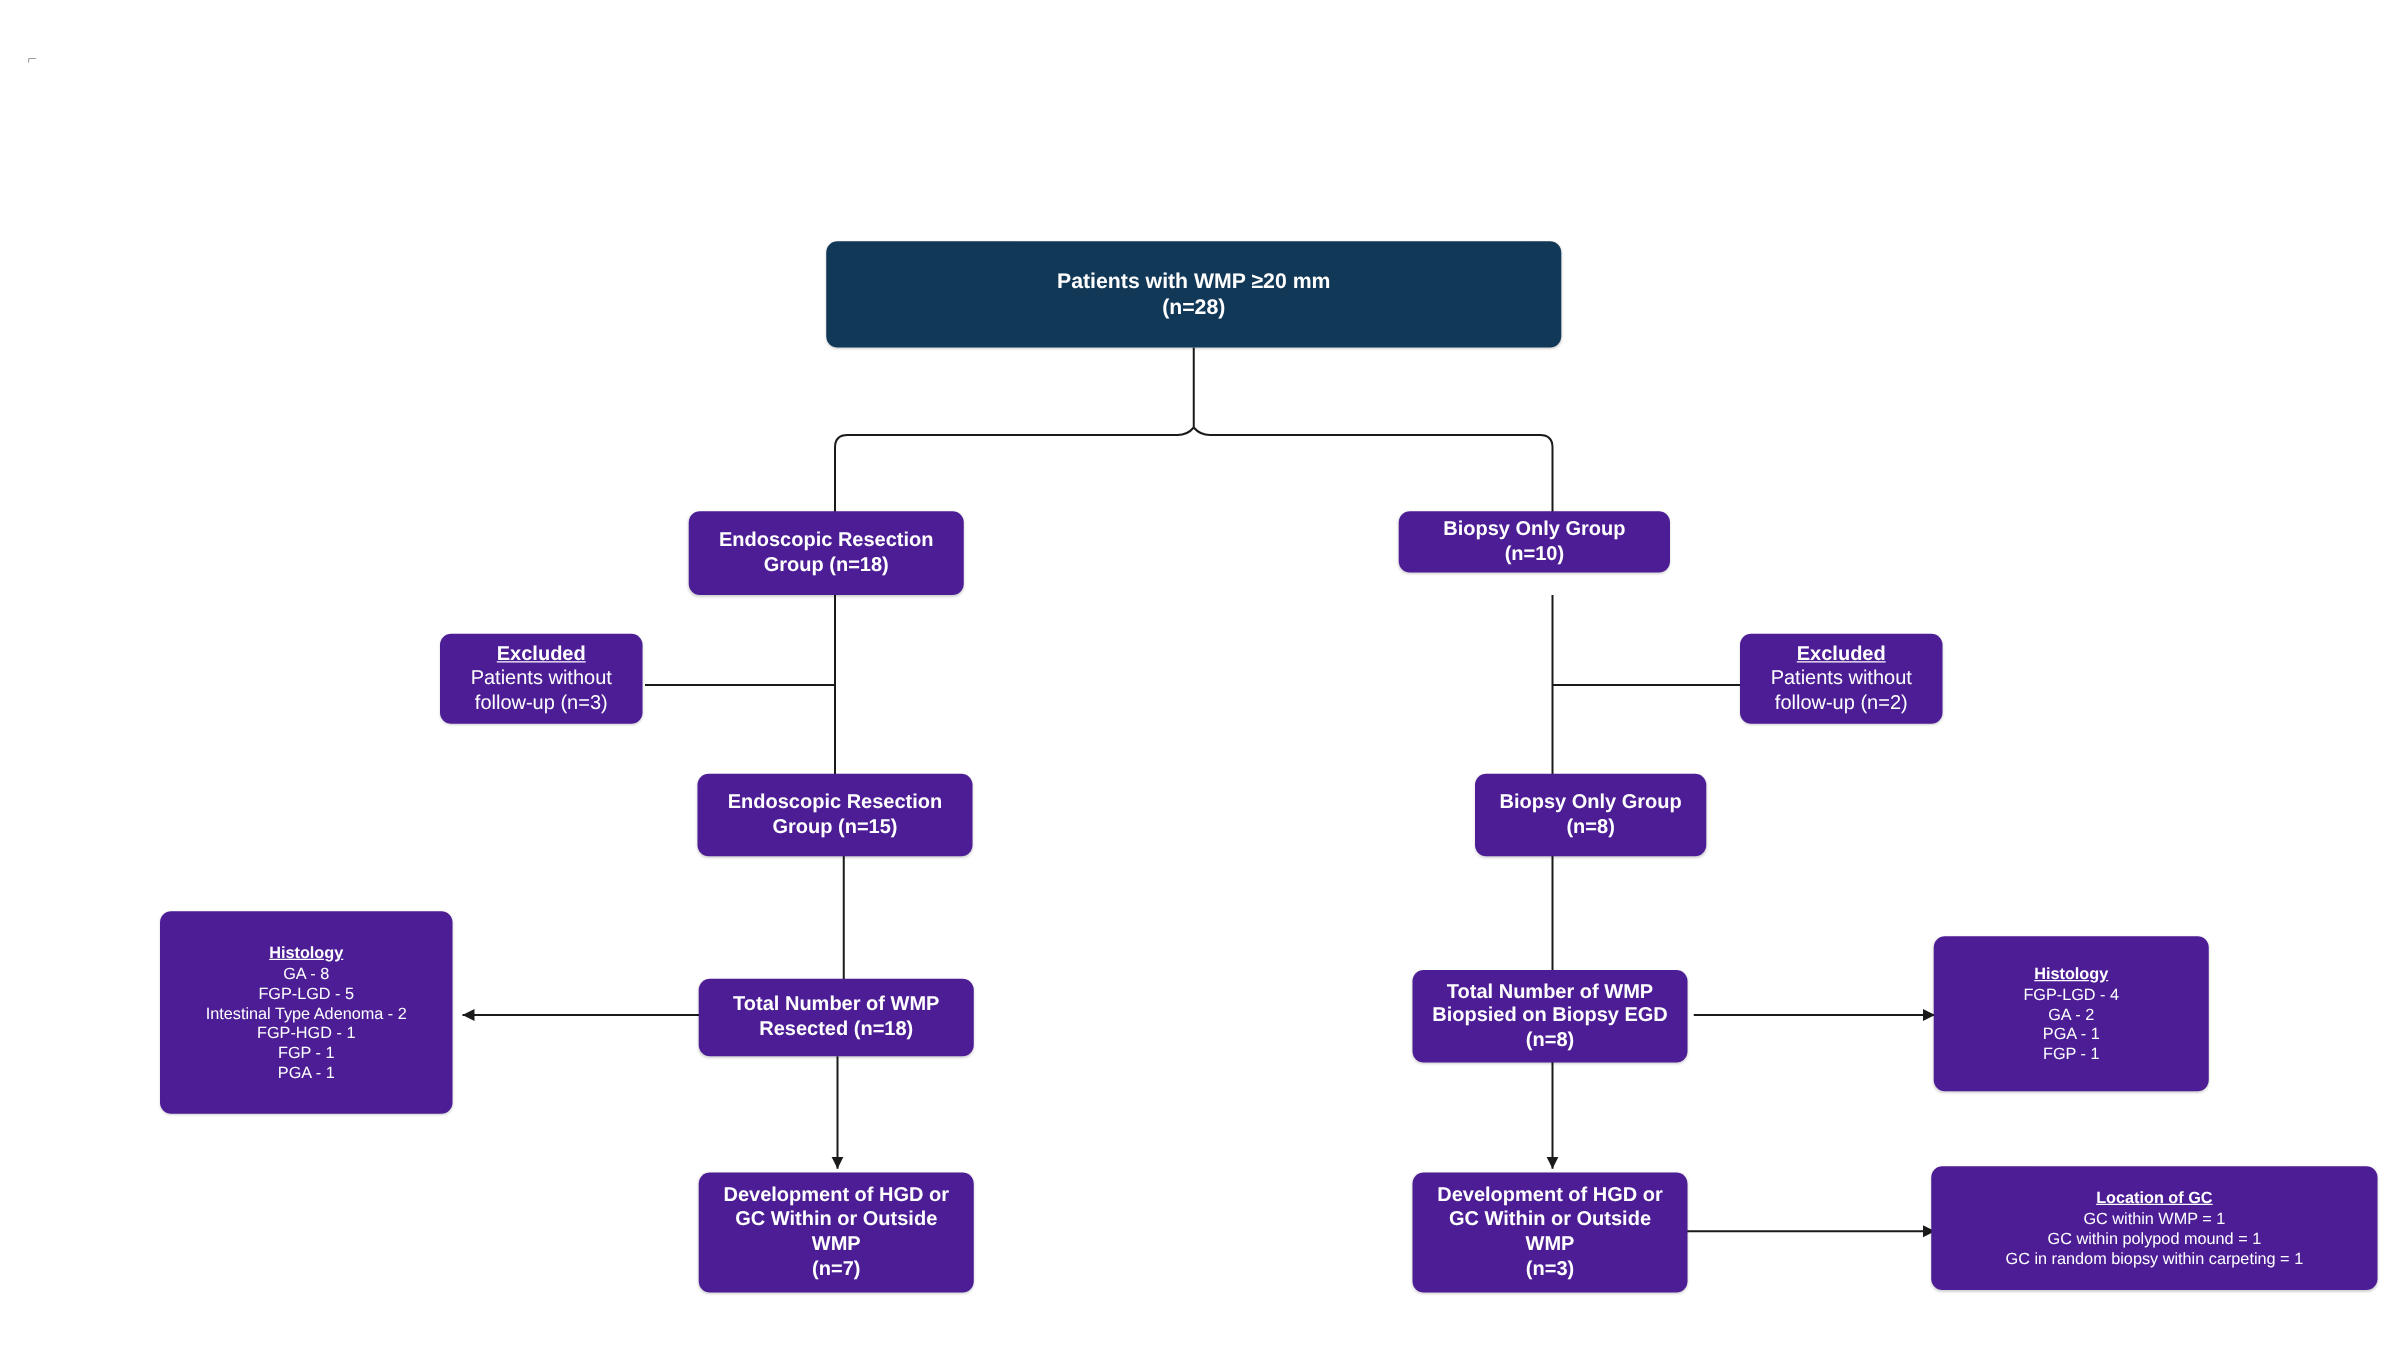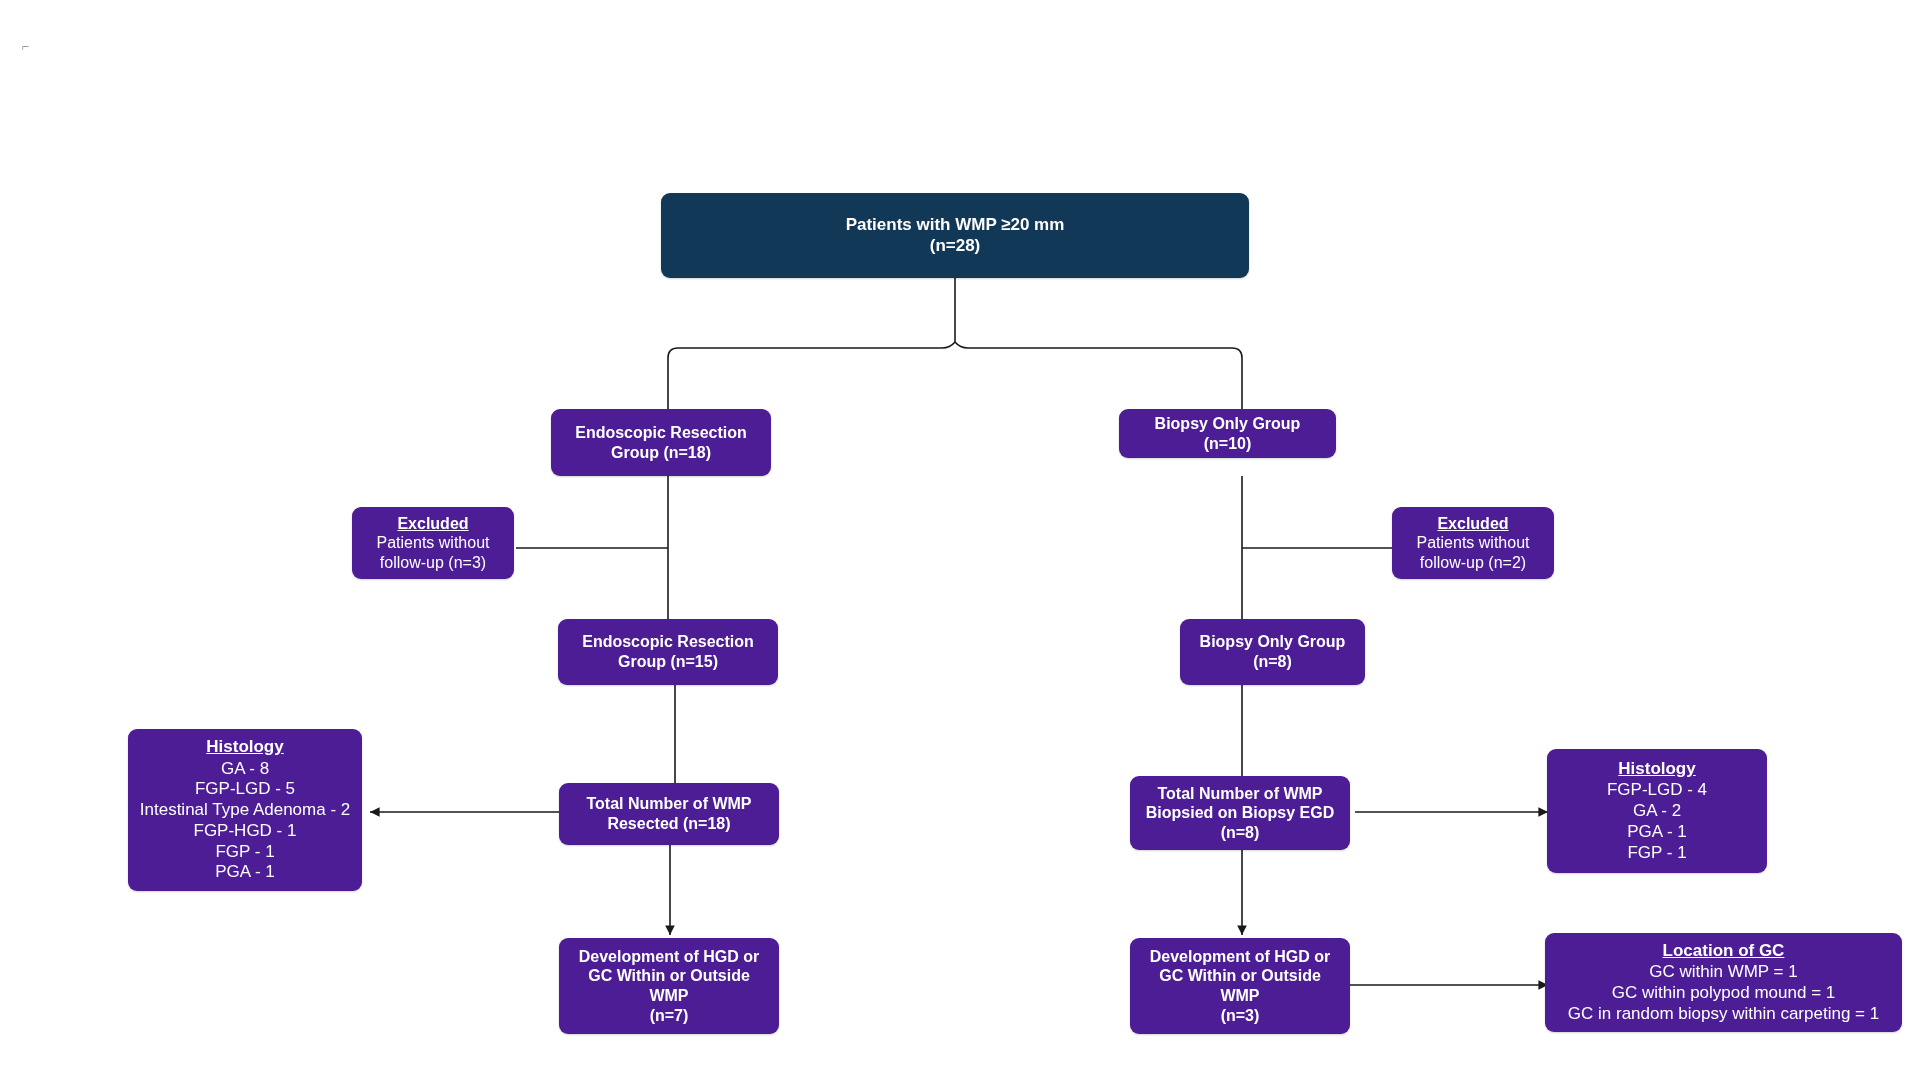--- a/index.html
+++ b/index.html
@@ -36,21 +36,21 @@
   }
   .node.root {
     background: #123858;
   }
   .node.std {
     background: #4c1d95;
   }
   .node .txt { width: 100%; }
   .bold   { font-weight: bold; font-size: 17px; }
   .bold15 { font-weight: bold; font-size: 16px; }
-  .listbox { font-weight: normal; font-size: 17px; }
+  .listbox { font-weight: normal; font-size: 13px; }
   .listbox .hdr {
     font-weight: bold;
     text-decoration: underline;
     display: block;
     margin-bottom: 1px;
   }
   .listbox .li { display: block; white-space: nowrap; }
   .excl { font-size: 16px; font-weight: normal; }
   .excl .hdr {
     font-weight: bold;

